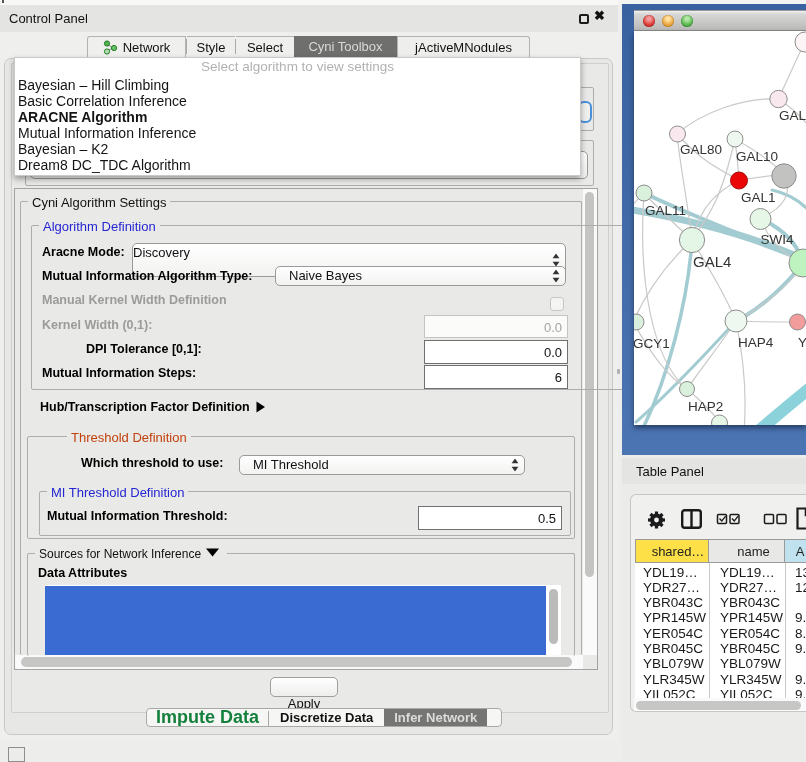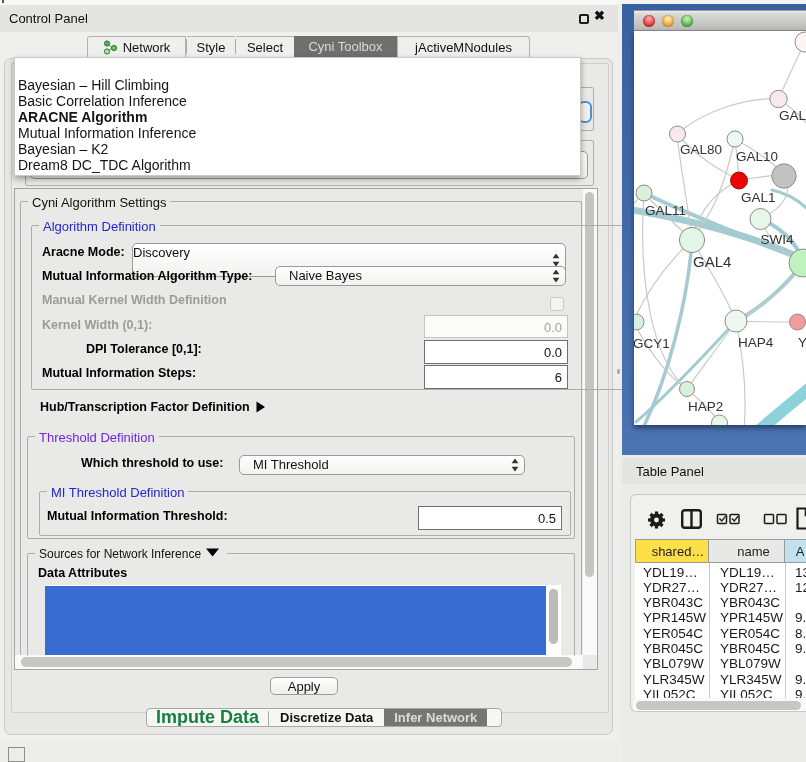--- a/index.html
+++ b/index.html
@@ -90,21 +90,21 @@
 <div class="fld" style="left:424px;top:340px;width:144px;height:24px;">0.0</div>
 <label class="b" style="left:42px;top:366px;">Mutual Information Steps:</label>
 <div class="fld" style="left:424px;top:365px;width:144px;height:24px;">6</div>
 
 <label class="b" style="left:40px;top:400px;">Hub/Transcription Factor Definition</label>
 <svg class="abs" style="left:255px;top:401px;" width="11" height="12" viewBox="0 0 11 12">
     <path d="M1.5 0.5 L10 6 L1.5 11.5 Z" fill="#000"></path>
   </svg>
 
 <div class="abs etched" style="left:27px;top:436px;width:548px;height:103px;">
-  <div class="glabel" style="color:#6d28d9;">Threshold Definition</div>
+  <div class="glabel" style="color:#c2410c;margin-left:32px;">Threshold Definition</div>
 </div>
 <label class="b" style="left:81px;top:456px;">Which threshold to use:</label>
 <div class="combo" style="left:239px;top:455px;width:286px;height:20px;padding:1px 0 0 13px;">MI Threshold
   <svg class="stepper" viewBox="0 0 8 13">
       <path d="M4 0 L7.4 4.8 H0.6 Z" fill="#333"></path>
       <path d="M4 13 L7.4 8.2 H0.6 Z" fill="#333"></path>
     </svg>
 </div>
 <div class="abs etched" style="left:39px;top:491px;width:532px;height:45px;">
   <div class="glabel" style="color:#2525d2;">MI Threshold Definition</div>
@@ -117,31 +117,32 @@
 </div>
 <svg class="abs" style="left:206px;top:548px;" width="13" height="9" viewBox="0 0 13 9">
     <path d="M0 0.5 L13 0.5 L6.5 8.5 Z" fill="#000"></path>
   </svg>
 <label class="b" style="left:38px;top:566px;">Data Attributes</label>
 <div class="abs" style="left:45px;top:585px;width:516px;height:70px;background:#ffffff;overflow:hidden;">
   <div style="position:absolute;left:0;top:1px;width:501px;height:69px;background:#3a6bd3;"></div>
   <div style="position:absolute;left:504px;top:4px;width:9px;height:55px;background:#bbbbba;border-radius:5px;"></div>
 </div>
 
-<div class="abs" style="left:270px;top:677px;width:68px;height:18px;background:linear-gradient(#ffffff,#eeeeed);border:1px solid #9e9e9d;border-radius:5px;text-align:center;font-size:13px;color:#111;padding-top:1px;">Apply</div>
+<div class="abs" style="left:270px;top:677px;width:68px;height:18px;background:linear-gradient(#ffffff,#eeeeed);border:1px solid #9e9e9d;border-radius:5px;text-align:center;font-size:13px;color:#111;padding-top:18px;">Apply</div>
 
 <div class="abs" style="left:146px;top:708px;height:19px;display:flex;background:#f6f6f5;border:1px solid #a9a9a8;border-radius:4px;overflow:hidden;font-weight:bold;">
   <div style="display:flex;align-items:center;padding:0 9px;font-size:18px;color:#15803d;">Impute Data</div>
   <div class="tabsep" style="margin-top:2px;"></div>
   <div style="display:flex;align-items:center;padding:0 11px;font-size:13px;color:#111;">Discretize Data</div>
   <div style="display:flex;align-items:center;padding:0 10px;font-size:13px;color:#dcdcdb;background:#757574;">Infer Network</div>
   <div style="width:14px;"></div>
 </div>
 
 <div class="abs" style="left:14px;top:57px;width:567px;height:119px;background:#ffffff;border:1px solid #c9c9c8;box-shadow:0 3px 6px rgba(0,0,0,0.35);font-size:13.5px;color:#141414;">
+  <div style="position:absolute;top:1px;width:100%;text-align:center;color:#b2b2b1;">Select algorithm to view settings</div>
   <div style="position:absolute;top:18.5px;left:3px;line-height:16px;font-size:14px;">Bayesian – Hill Climbing<br>Basic Correlation Inference<br><b>ARACNE Algorithm</b><br>Mutual Information Inference<br>Bayesian – K2<br>Dream8 DC_TDC Algorithm</div>
 </div>
 
 <div class="abs" style="left:8px;top:747px;width:17px;height:15px;background:#ececeb;border:1px solid #8e8e8d;"></div>
 
 <div class="abs" style="left:617px;top:369px;width:3px;height:5px;background:#b0b0af;border-radius:1px;"></div>
 
 <div class="abs" style="left:618px;top:0;width:188px;height:4px;background:#f3f3f2;"></div>
 
 <div class="abs" style="left:622px;top:4px;width:184px;height:451px;background:linear-gradient(#39619f,#4b74b2);"></div>

